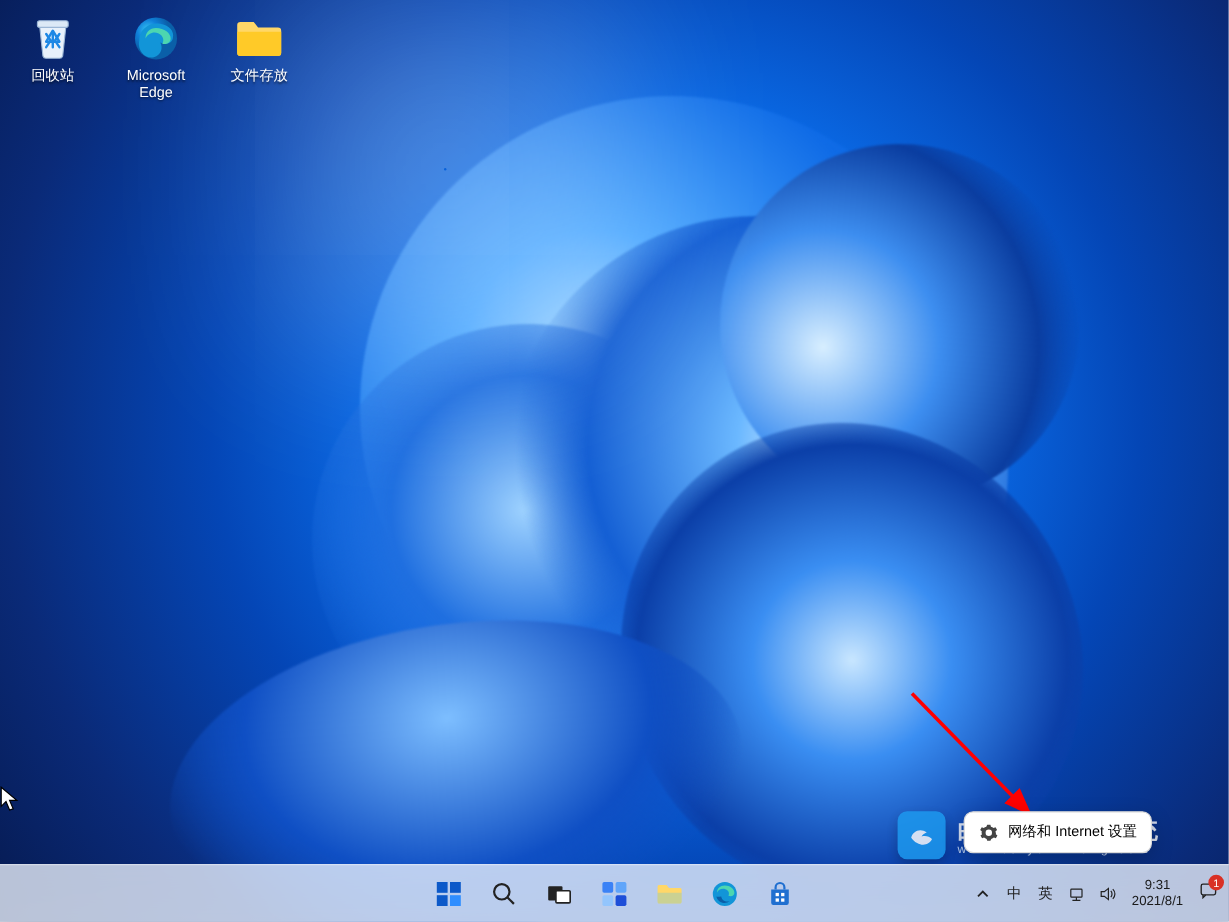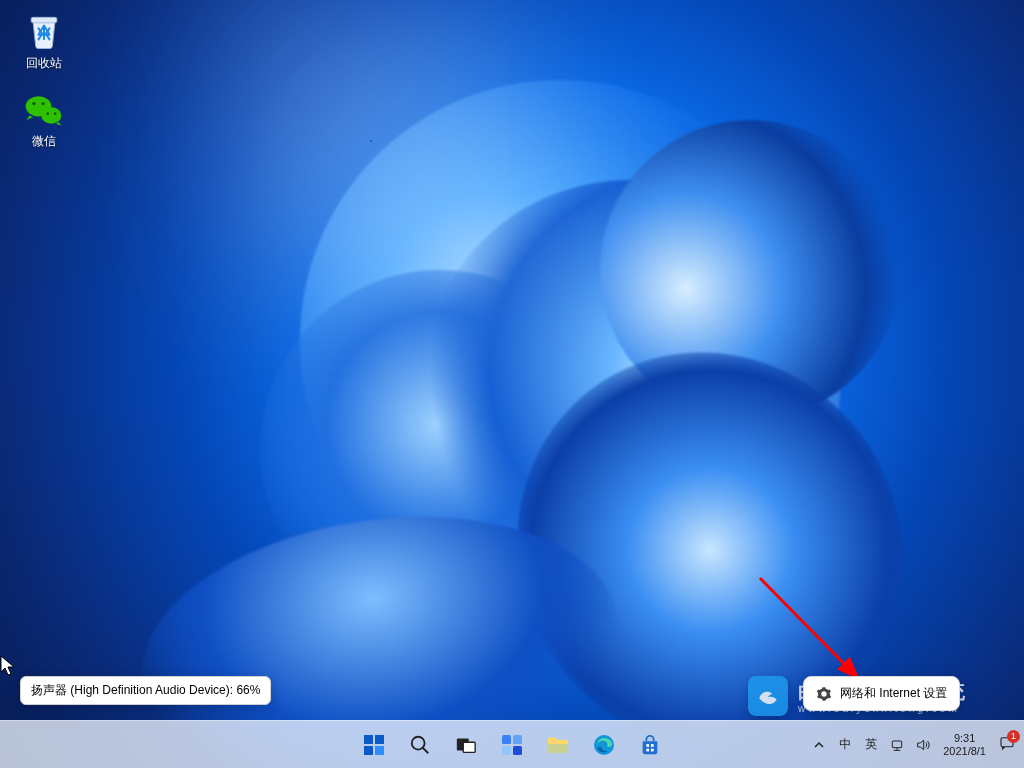--- a/index.html
+++ b/index.html
@@ -15,21 +15,21 @@
 .petal { position: absolute; border-radius: 50%; filter: blur(1px); }
 .p1 { left: 300px; top: 80px; width: 520px; height: 520px; background: radial-gradient(circle at 40% 40%, #b6e0ff 0%, #4ea9ff 25%, #0f6be6 60%, transparent 75%); transform: rotate(-15deg); }
 .p2 { left: 420px; top: 180px; width: 420px; height: 420px; background: radial-gradient(circle at 60% 40%, #e7f4ff 0%, #6bb8ff 20%, #145fd4 55%, transparent 72%); transform: rotate(25deg); }
 .p3 { left: 510px; top: 360px; width: 400px; height: 380px; background: radial-gradient(circle at 50% 50%, #c8e6ff 0%, #3a8ef2 30%, #0b3fa8 65%, transparent 78%); transform: rotate(60deg); }
 .p4 { left: 260px; top: 270px; width: 360px; height: 360px; background: radial-gradient(circle at 55% 45%, #9ed2ff 0%, #1f6fe0 40%, transparent 72%); transform: rotate(-50deg); }
 .p5 { left: 140px; top: 520px; width: 480px; height: 260px; background: radial-gradient(ellipse at 50% 30%, #7dbeff 0%, #0f4fc4 50%, transparent 75%); transform: rotate(-8deg); }
 .p6 { left: 600px; top: 120px; width: 300px; height: 300px; background: radial-gradient(circle at 30% 60%, #d7eeff 0%, #3d8ef0 35%, #0a3da0 65%, transparent 78%); transform: rotate(10deg); }
 .hl { position:absolute; left:370px; top:140px; width:2px; height:2px; box-shadow: 0 0 140px 140px rgba(255,255,255,0.25); border-radius:50%; }
 
 
-.dicons { position: absolute; left: 6px; top: 6px; display: flex; flex-direction: column; gap: 10px; }
+.dicons { position: absolute; left: 6px; top: 6px; display: flex; gap: 10px; }
 .dicon { width: 76px; display: flex; flex-direction: column; align-items: center; gap: 2px; padding: 4px 0; cursor: pointer; }
 .dicon .glyph { width: 44px; height: 44px; display: flex; align-items: center; justify-content: center; }
 .dicon .lbl { color: #fff; font-size: 12px; text-align: center; text-shadow: 0 1px 2px rgba(0,0,0,.6); line-height: 14px; white-space: pre-line; }
 
 
 .tooltip-left {
   position: absolute; left: 20px; top: 676px;
   background: #fff; color: #000; font-size: 12px;
   padding: 5px 10px; border: 1px solid #cfcfcf; border-radius: 6px;
   box-shadow: 0 4px 14px rgba(0,0,0,.18);
@@ -103,38 +103,47 @@
             <path fill="#e8f1fb" stroke="#9cb7d6" d="M12 12h24l-3 28a3 3 0 0 1-3 2H18a3 3 0 0 1-3-2z"></path>
             <rect x="10" y="8" width="28" height="6" rx="2" fill="#dce9f6" stroke="#9cb7d6"></rect>
             <path d="M18 20l4 6-4 6m12-12l-4 6 4 6m-6-14v14" stroke="#1e88e5" stroke-width="2.2" fill="none" stroke-linecap="round"></path>
             <path d="M24 17l6 10h-12z" fill="none" stroke="#1e88e5" stroke-width="2.2" stroke-linejoin="round"></path>
           </svg>
       </div>
       <span class="lbl">回收站</span>
     </div>
     <div class="dicon">
       <div class="glyph">
+        <svg width="42" height="42" viewBox="0 0 48 48">
+            <defs>
+              <radialGradient id="eg" cx="30%" cy="30%">
+                <stop offset="0%" stop-color="#37c6f4"></stop>
+                <stop offset="50%" stop-color="#0f7fd9"></stop>
+                <stop offset="100%" stop-color="#0a5fa8"></stop>
+              </radialGradient>
+            </defs>
+            <circle cx="24" cy="24" r="20" fill="url(#eg)"></circle>
+            <path d="M8 26c0-10 9-18 20-16 8 1 14 7 12 14-1 5-7 6-12 4 3 5 1 12-6 14C14 44 6 36 8 26z" fill="#1295d8"></path>
+            <path d="M24 14c8 0 14 5 14 10 0 4-4 6-8 5 2-3 1-8-4-10-5-2-10 1-12 5 0-6 4-10 10-10z" fill="#4cd6b0"></path>
+          </svg>
+      </div>
+      <span class="lbl">Microsoft
+Edge</span>
+    </div>
+    <div class="dicon">
+      <div class="glyph">
         <svg width="44" height="44" viewBox="0 0 48 48">
-            <ellipse cx="18" cy="20" rx="14" ry="11" fill="#2dc100"></ellipse>
-            <ellipse cx="32" cy="30" rx="11" ry="9" fill="#2dc100"></ellipse>
-            <circle cx="13" cy="17" r="1.8" fill="#135c00"></circle>
-            <circle cx="23" cy="17" r="1.8" fill="#135c00"></circle>
-            <circle cx="28" cy="28" r="1.5" fill="#135c00"></circle>
-            <circle cx="36" cy="28" r="1.5" fill="#135c00"></circle>
-            <path d="M8 30l-3 5 7-3" fill="#2dc100"></path>
-            <path d="M40 37l3 4-6-2" fill="#2dc100"></path>
-          </svg>
-      </div>
-      <span class="lbl">微信</span>
-    </div>
-  </div>
-
-  <div class="tooltip-left">
-    <span>扬声器 (High Definition Audio Device): 66%</span>
-  </div>
+            <path fill="#ffd768" d="M4 12c0-2 1-3 3-3h12l4 5h18c2 0 3 1 3 3v20c0 2-1 3-3 3H7c-2 0-3-1-3-3z"></path>
+            <path fill="#ffca28" d="M4 18h40v19c0 2-1 3-3 3H7c-2 0-3-1-3-3z"></path>
+          </svg>
+      </div>
+      <span class="lbl">文件存放</span>
+    </div>
+  </div>
+
 
   <svg class="arrow-svg" viewBox="0 0 150 130">
     <defs>
         <marker id="ah" markerWidth="10" markerHeight="10" refX="7" refY="3" orient="auto">
           <path d="M0,0 L8,3 L0,6 z" fill="#ff0000"></path>
         </marker>
       </defs>
     <line x1="10" y1="8" x2="108" y2="108" stroke="#ff0000" stroke-width="3" marker-end="url(#ah)"></line>
   </svg>
 

